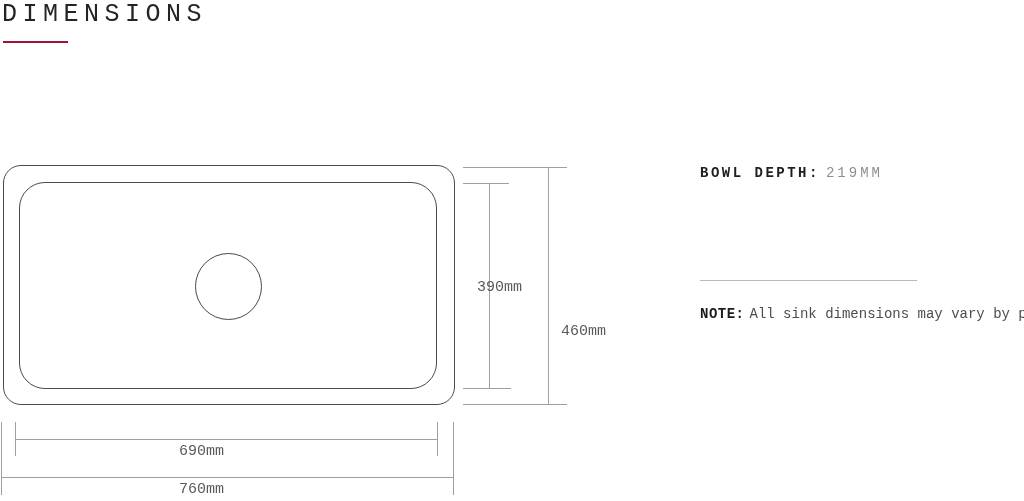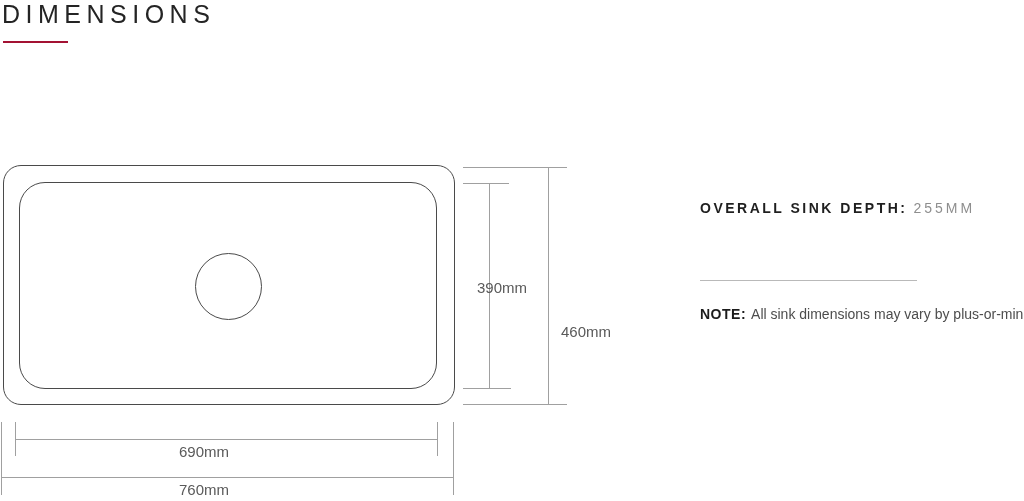--- a/index.html
+++ b/index.html
@@ -1,18 +1,18 @@
 <!DOCTYPE html>
 <html><head>
 <meta charset="utf-8">
 <style>
   html,body{margin:0;padding:0;background:#fff;}
   .canvas{
     position:relative;width:1024px;height:501px;background:#ffffff;
-    font-family:Liberation Sans, sans-serif;overflow:hidden;
+    font-family:Liberation Mono, monospace;overflow:hidden;
   }
   
   .page-title{
     position:absolute;left:2px;top:0px;margin:0;
     font-size:25px;font-weight:400;letter-spacing:5.5px;color:#242424;
   }
   .accent-underline{
     position:absolute;left:3px;top:41px;width:65px;height:2px;background:#a31233;
   }
   
@@ -66,22 +66,22 @@
   <div class="dline" style="left:15px;top:422px;width:1px;height:34px;"></div>
   <div class="dline" style="left:437px;top:422px;width:1px;height:34px;"></div>
   <div class="dline" style="left:15px;top:439px;width:423px;height:1px;"></div>
   <span class="dim-label centered" style="left:179px;top:444px;">690mm</span>
 
   <div class="dline" style="left:1px;top:422px;width:1px;height:73px;"></div>
   <div class="dline" style="left:453px;top:422px;width:1px;height:73px;"></div>
   <div class="dline" style="left:1px;top:477px;width:453px;height:1px;"></div>
   <span class="dim-label centered" style="left:179px;top:482px;">760mm</span>
 
-  <div class="spec-row" style="top:200px;">
-    <span class="spec-label">OVERALL SINK DEPTH:</span><span class="spec-value">255MM</span>
+  <div class="spec-row" style="top:165px;">
+    <span class="spec-label">BOWL DEPTH:</span><span class="spec-value">219MM</span>
   </div>
 
   <div class="spec-divider"></div>
 
   <p class="note">
     <span class="note-label">NOTE:</span><span>All sink dimensions may vary by plus-or-minus 2%</span>
   </p>
 
 </div>
 

